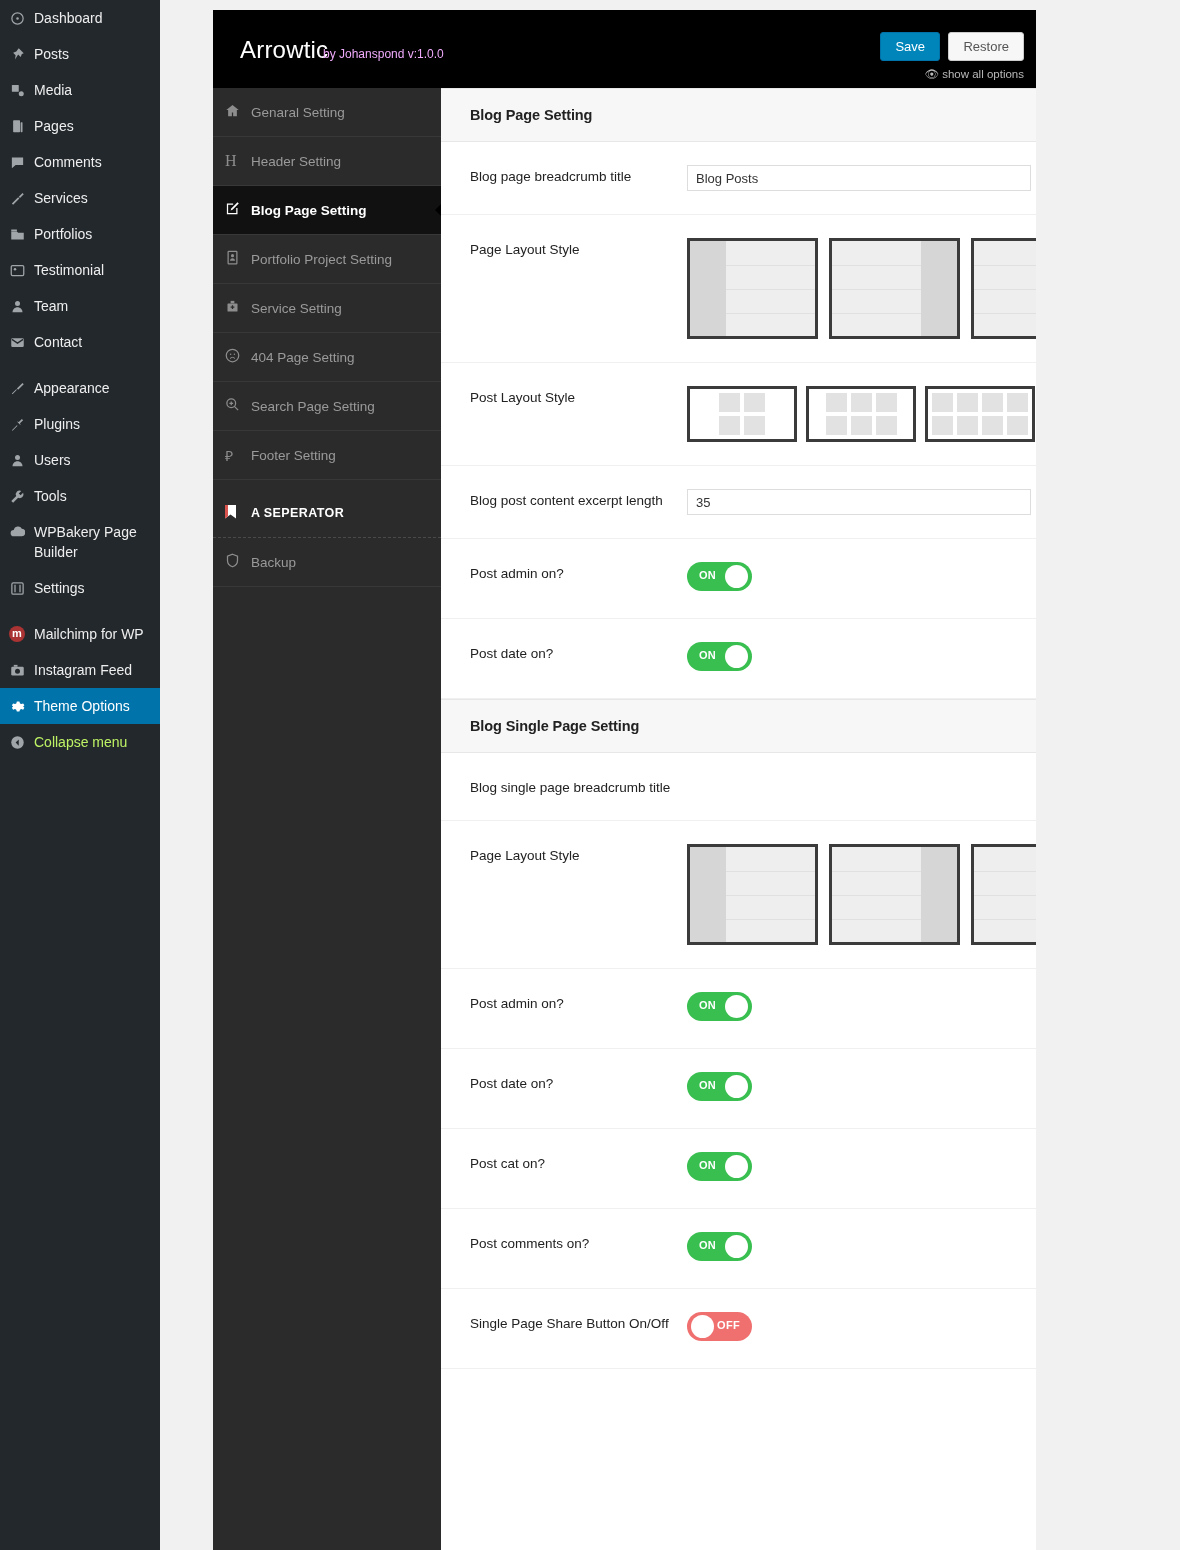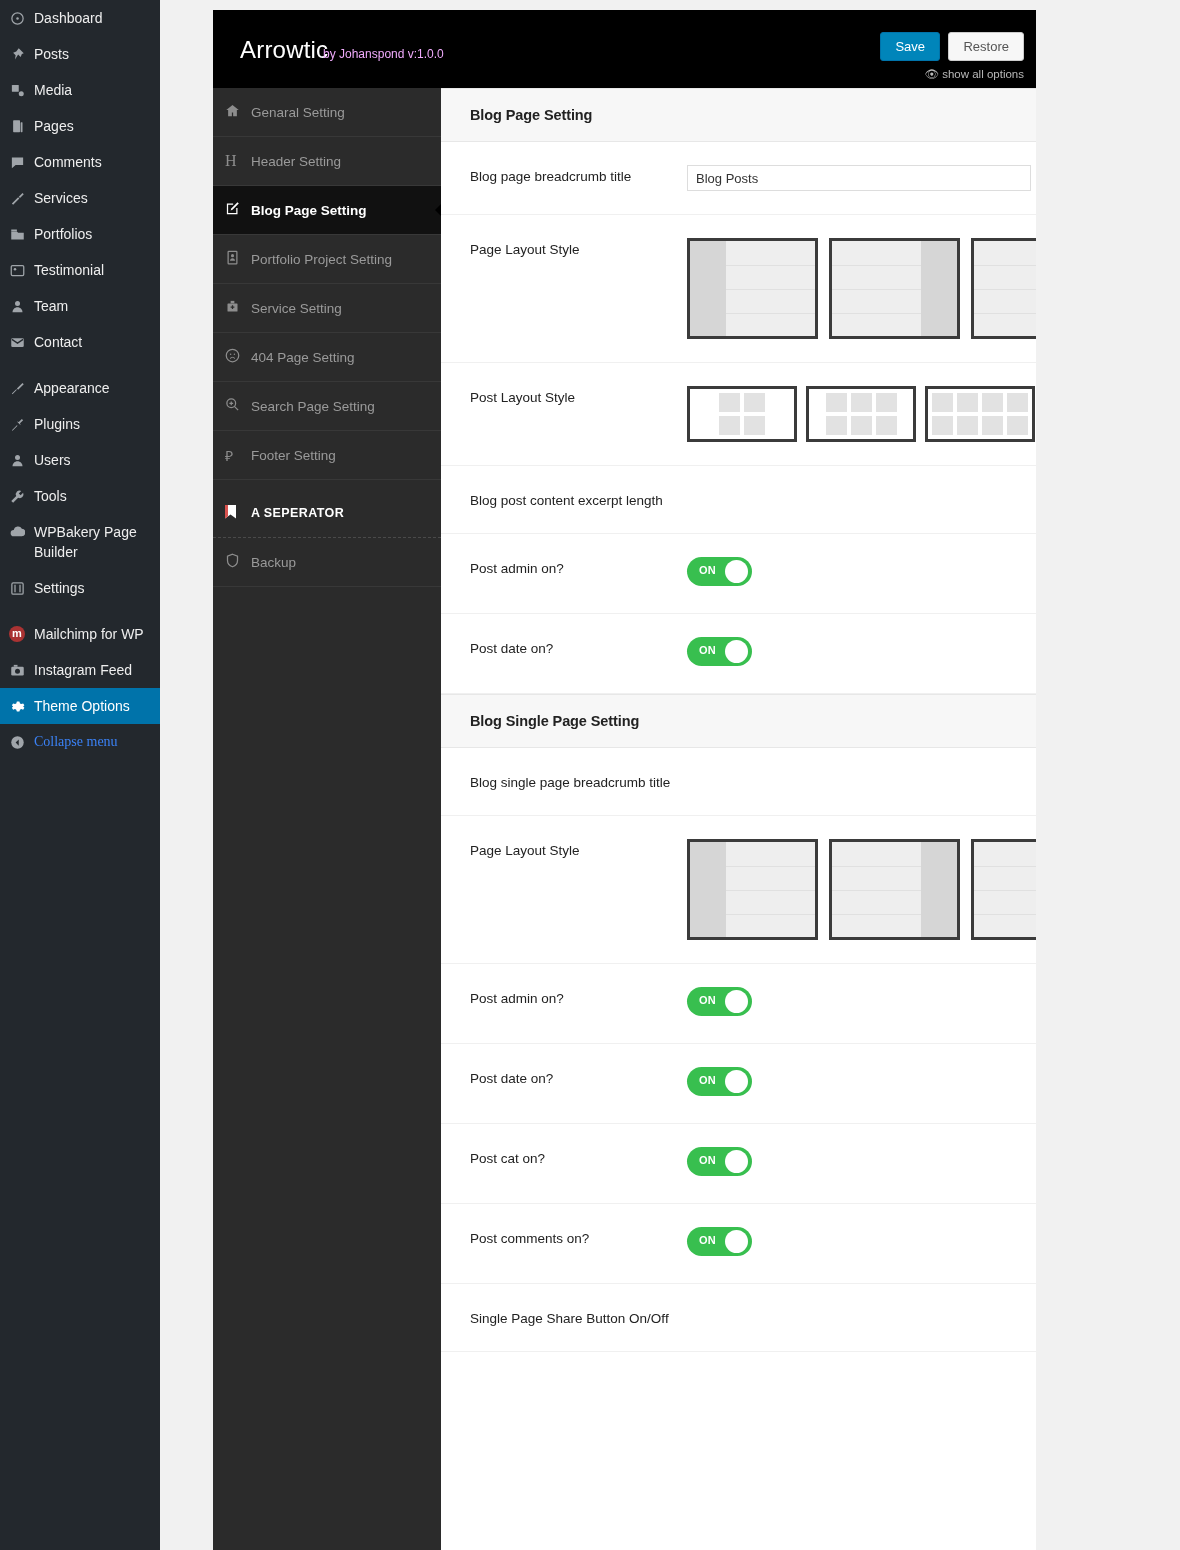--- a/index.html
+++ b/index.html
@@ -29,21 +29,21 @@
   .wp-item .wp-ico svg { vertical-align: -3px; }
   .wp-item .wp-label { flex: 1; padding-right: 15px; }
   .wp-item.active { background: #0073aa; color: #fff; }
   .wp-item.active .wp-ico { color: #fff; }
   .wp-item.active .wp-arrow {
     position: absolute; right: -8px; top: 50%; margin-top: -8px;
     width: 0; height: 0; border-top: 8px solid transparent;
     border-bottom: 8px solid transparent; border-left: 8px solid #f1f1f1;
   }
   .wp-gap { height: 10px; }
-  .wp-item.collapse { color: #3b82f6; font-family: Liberation Serif, serif; }
+  .wp-item.collapse { color: #bef264; }
   .wp-mailchimp-ico {
     display: inline-block; width: 16px; height: 16px; border-radius: 50%;
     background: #a33; position: relative; vertical-align: -3px;
   }
   .wp-mailchimp-ico:after {
     content: "m"; position: absolute; left: 0; right: 0; top: -3px;
     font-size: 11px; color: #fff; font-weight: bold; text-align: center;
   }
 
   
@@ -479,20 +479,21 @@
                   <b></b>
                   <b></b>
                   <b></b>
                 </span>
               </div>
             </div>
           </div>
         </div>
         <div class="row">
           <div class="lbl">Blog post content excerpt length</div>
+          <div class="ctl"><input class="txt" type="text" value="35" placeholder="" style=""></div>
         </div>
         <div class="row">
           <div class="lbl">Post admin on?</div>
           <div class="ctl"><span class="toggle on"><span class="tl">ON</span><span class="knob"></span></span></div>
         </div>
         <div class="row">
           <div class="lbl">Post date on?</div>
           <div class="ctl"><span class="toggle on"><span class="tl">ON</span><span class="knob"></span></span></div>
         </div>
         <div class="section-head">Blog Single Page Setting</div>
@@ -546,17 +547,18 @@
         <div class="row">
           <div class="lbl">Post cat on?</div>
           <div class="ctl"><span class="toggle on"><span class="tl">ON</span><span class="knob"></span></span></div>
         </div>
         <div class="row">
           <div class="lbl">Post comments on?</div>
           <div class="ctl"><span class="toggle on"><span class="tl">ON</span><span class="knob"></span></span></div>
         </div>
         <div class="row">
           <div class="lbl">Single Page Share Button On/Off</div>
+          <div class="ctl"><span class="toggle off"><span class="tl">OFF</span><span class="knob"></span></span></div>
         </div>
       </div>
 
   </div>
 </div>
 
 </body></html>

